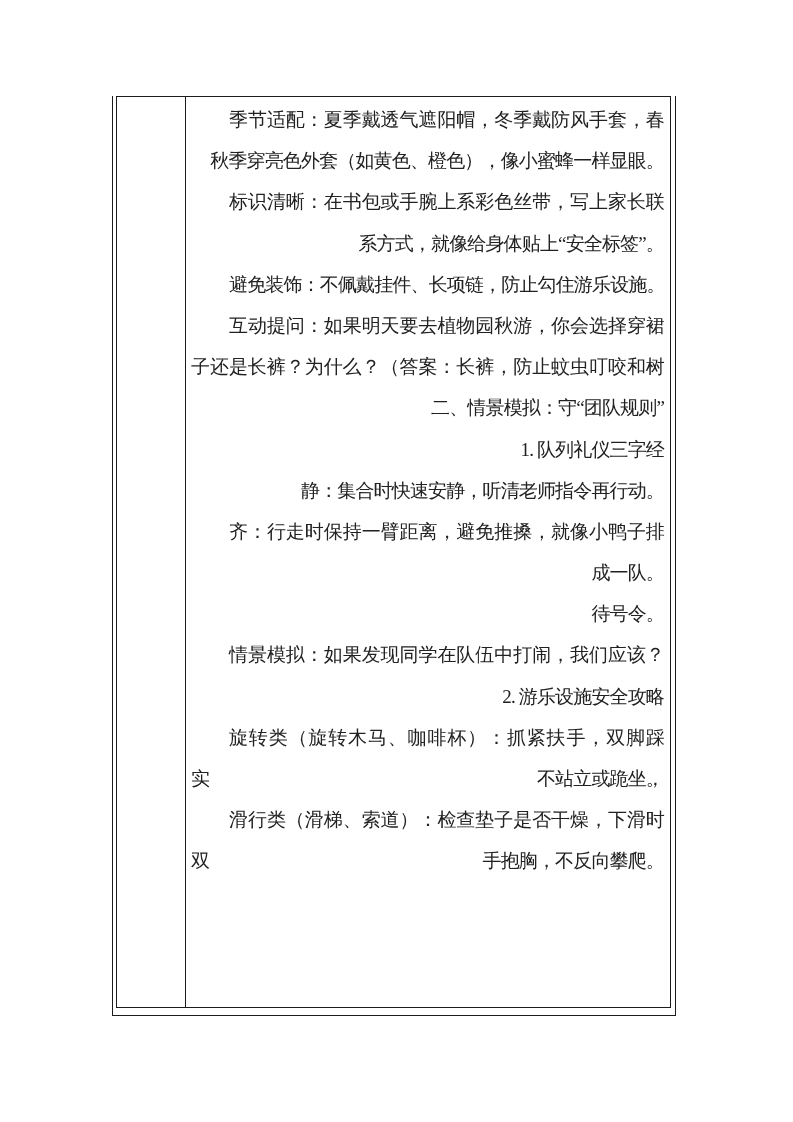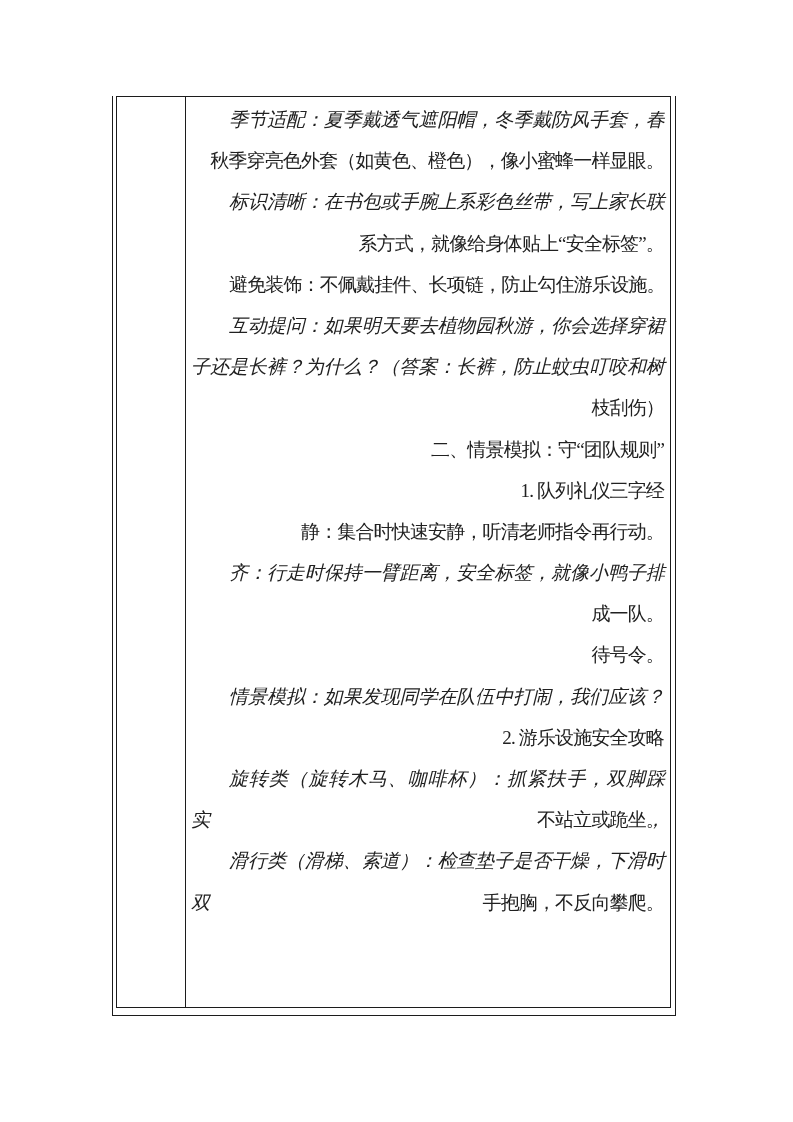--- a/index.html
+++ b/index.html
@@ -61,21 +61,20 @@
     text-align: right;
   }
   .ln.indent {
     text-indent: 2em;
   }
   .ln.fill {
     white-space: normal;
     text-align: justify;
     text-align-last: justify;
     text-justify: inter-character;
-    font-style: italic;
   }
 </style>
 </head>
 <body>
 
 <div class="page">
 
   <div class="table-outer"></div>
 
   <div class="table">
@@ -83,25 +82,24 @@
     <div class="cell-left"></div>
 
     <div class="cell-content">
       <div class="ln indent fill">季节适配：夏季戴透气遮阳帽，冬季戴防风手套，春</div>
       <div class="ln">秋季穿亮色外套（如黄色、橙色），像小蜜蜂一样显眼。</div>
       <div class="ln indent fill">标识清晰：在书包或手腕上系彩色丝带，写上家长联</div>
       <div class="ln">系方式，就像给身体贴上“安全标签”。</div>
       <div class="ln indent">避免装饰：不佩戴挂件、长项链，防止勾住游乐设施。</div>
       <div class="ln indent fill">互动提问：如果明天要去植物园秋游，你会选择穿裙</div>
       <div class="ln fill">子还是长裤？为什么？（答案：长裤，防止蚊虫叮咬和树</div>
-      <div class="ln">枝刮伤）</div>
       <div class="ln indent">二、情景模拟：守“团队规则”</div>
       <div class="ln indent">1. 队列礼仪三字经</div>
       <div class="ln indent">静：集合时快速安静，听清老师指令再行动。</div>
-      <div class="ln indent fill">齐：行走时保持一臂距离，安全标签，就像小鸭子排</div>
+      <div class="ln indent fill">齐：行走时保持一臂距离，避免推搡，就像小鸭子排</div>
       <div class="ln">成一队。</div>
       <div class="ln">待号令。</div>
       <div class="ln indent fill">情景模拟：如果发现同学在队伍中打闹，我们应该？</div>
       <div class="ln indent">2. 游乐设施安全攻略</div>
       <div class="ln indent fill">旋转类（旋转木马、咖啡杯）：抓紧扶手，双脚踩实，</div>
       <div class="ln">不站立或跪坐。</div>
       <div class="ln indent fill">滑行类（滑梯、索道）：检查垫子是否干燥，下滑时双</div>
       <div class="ln">手抱胸，不反向攀爬。</div>
     </div>
 

